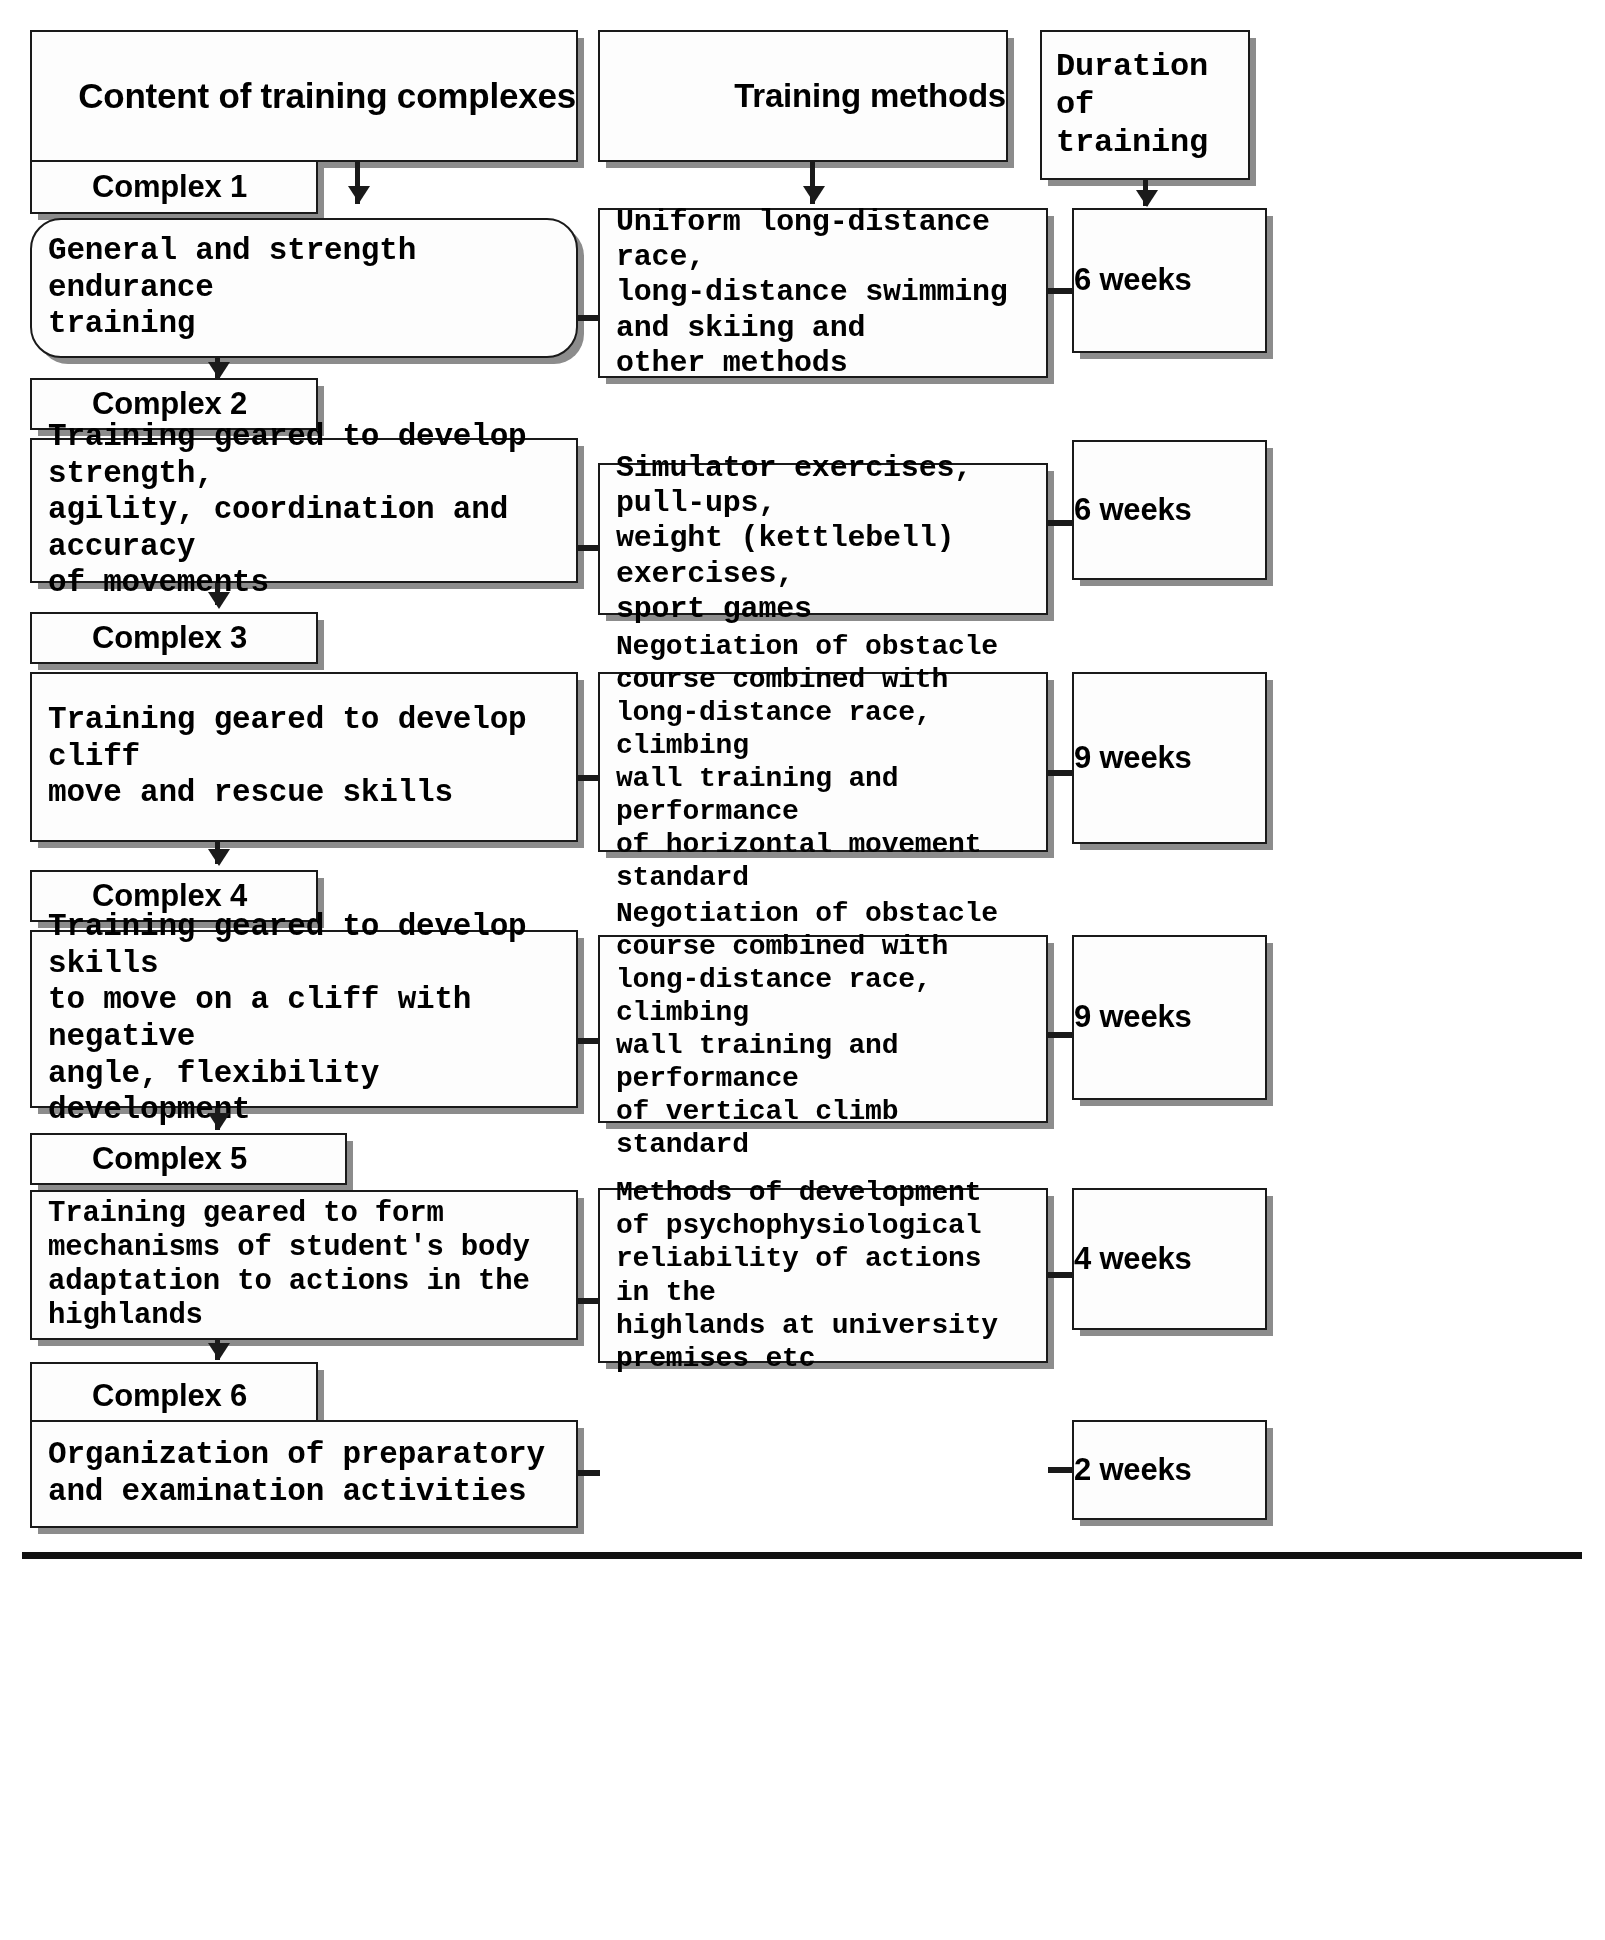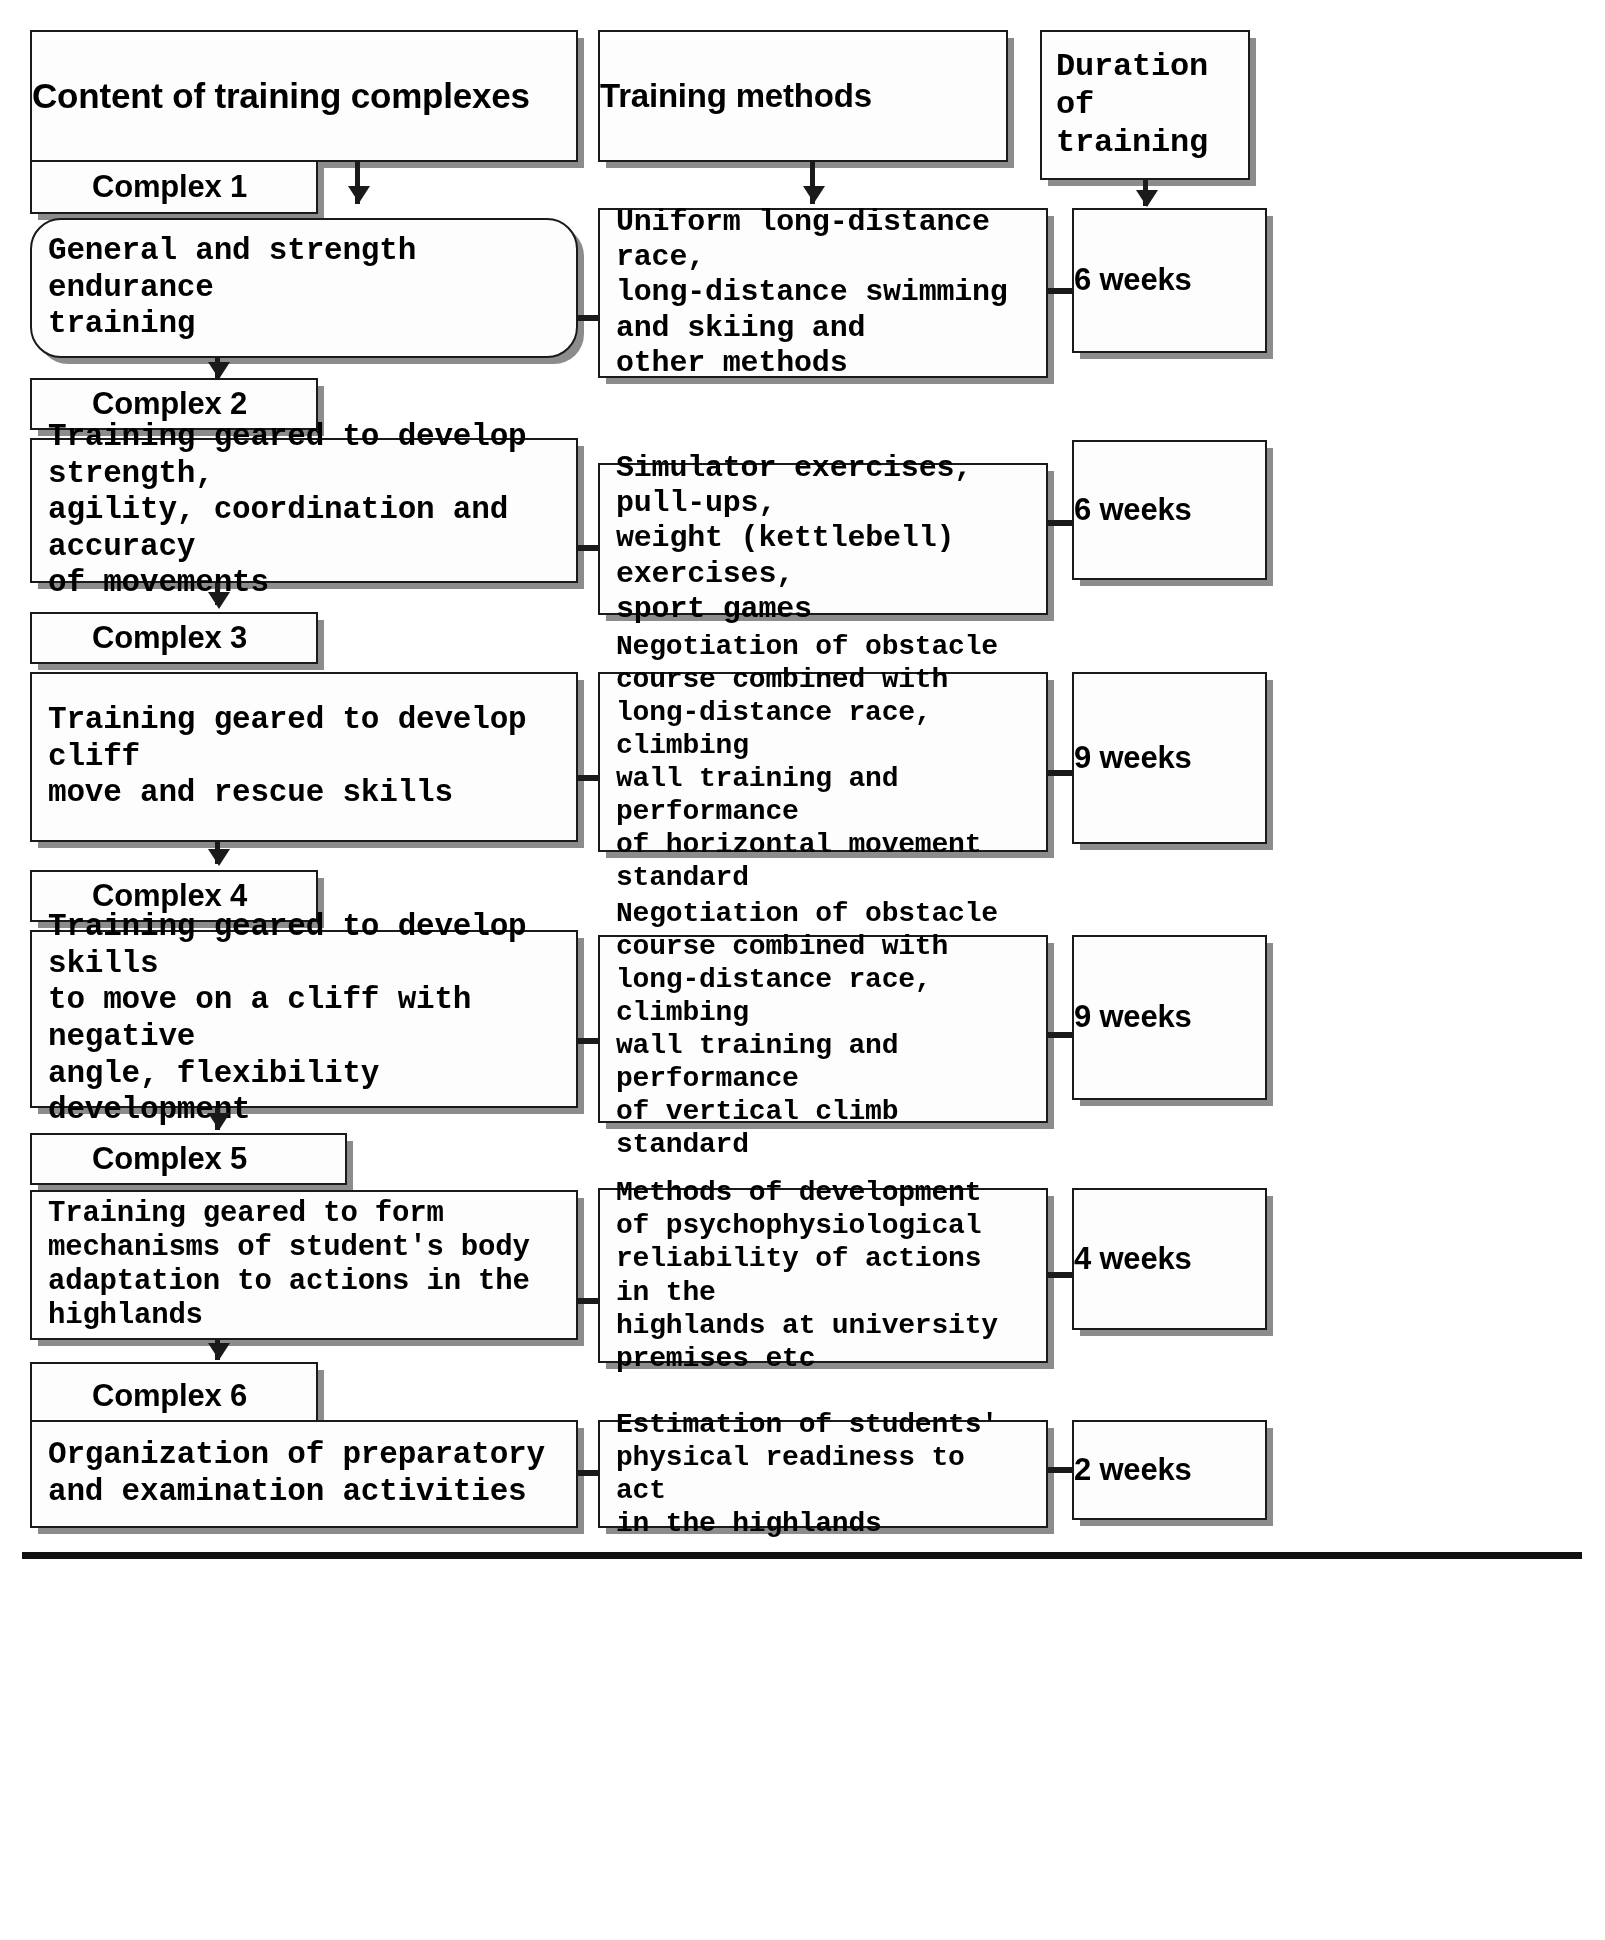--- a/index.html
+++ b/index.html
@@ -28,21 +28,21 @@
     box-sizing: border-box;
     box-shadow: 7px 7px 0 -1px #8c8c8c;
     display: flex;
     align-items: center;
     font-weight: bold;
     line-height: 1.18;
     letter-spacing: -0.2px;
   }
   .box .txt { width: 100%; white-space: pre-line; }
 
-  .center  { justify-content: center; text-align: left; }
+  .center  { justify-content: center; text-align: right; }
   .left    { justify-content: flex-start; text-align: left; font-family: Liberation Mono, monospace; }
 
   
   .hdr-content { left: 30px;   top: 30px;  width: 548px; height: 132px; font-size: 35px; }
   .hdr-methods { left: 598px;  top: 30px;  width: 410px; height: 132px; font-size: 33px; }
   .hdr-duration{ left: 1040px; top: 30px;  width: 210px; height: 150px; font-size: 32px;
                  padding-left: 14px; }
 
   
   .chip { font-size: 31px; padding-left: 60px; justify-content: flex-start; }
@@ -247,25 +247,20 @@
 
   <div class="box chip" style="left:30px; top:1362px; width:288px; height:68px;">
     <span class="txt">Complex 6</span>
   </div>
 
   <div class="box left content-box" style="top:1420px; width:548px; height:108px;">
     <span class="txt">Organization of preparatory
 and examination activities</span>
   </div>
 
-  <div class="box left method-box method-narrow" style="top:1420px; width:450px; height:108px;">
-    <span class="txt">Estimation of students'
-physical readiness to act
-in the highlands</span>
-  </div>
 
   <div class="box weeks-box" style="left:1072px; top:1420px; width:195px; height:100px;justify-content:flex-end;">
     <span class="txt">2 weeks</span>
   </div>
 
   <div class="hlink" style="left:578px; top:1470px; width:22px;"></div>
   <div class="hlink" style="left:1048px; top:1467px; width:26px;"></div>
 
   <div class="bottom-rule" style="top:1552px;"></div>
 

